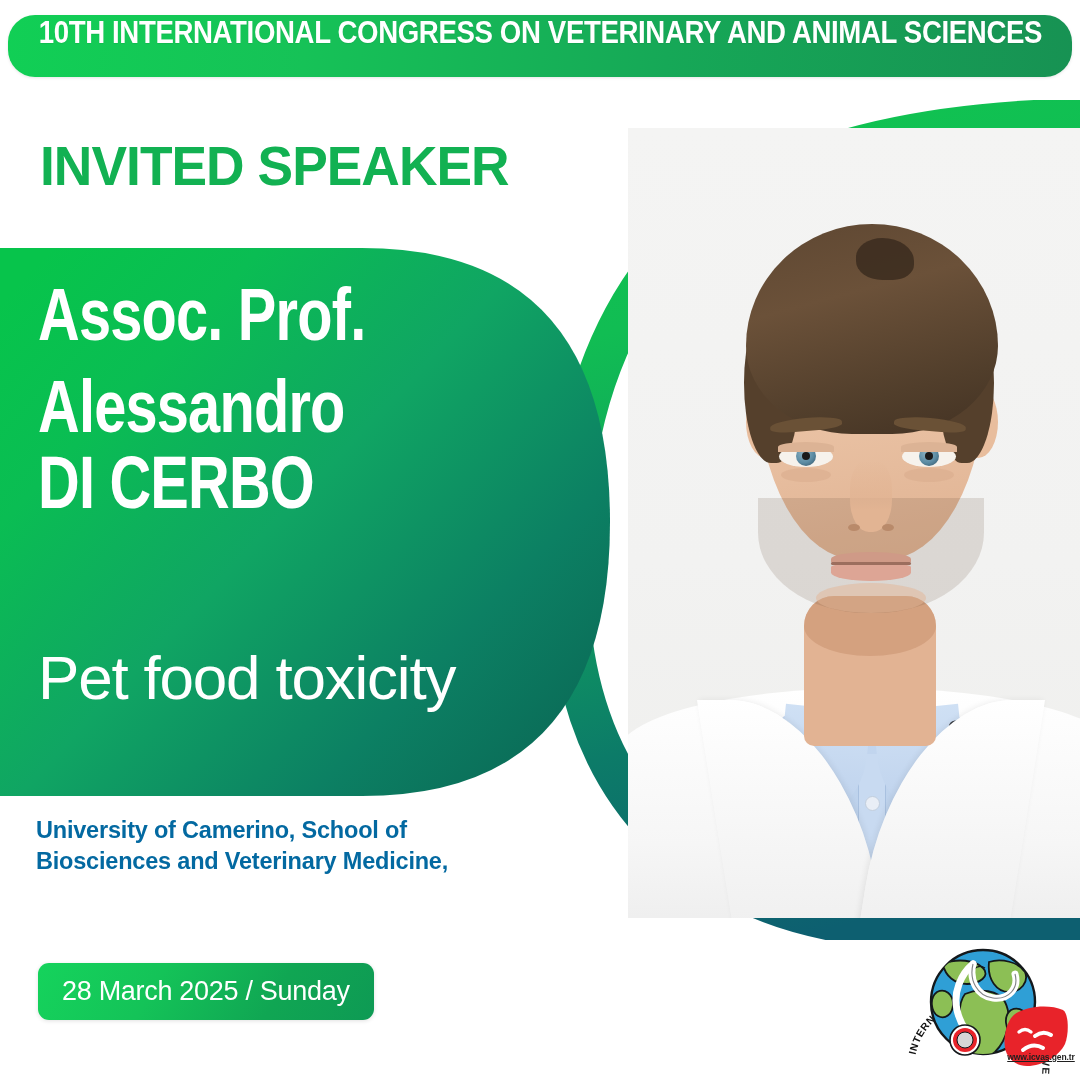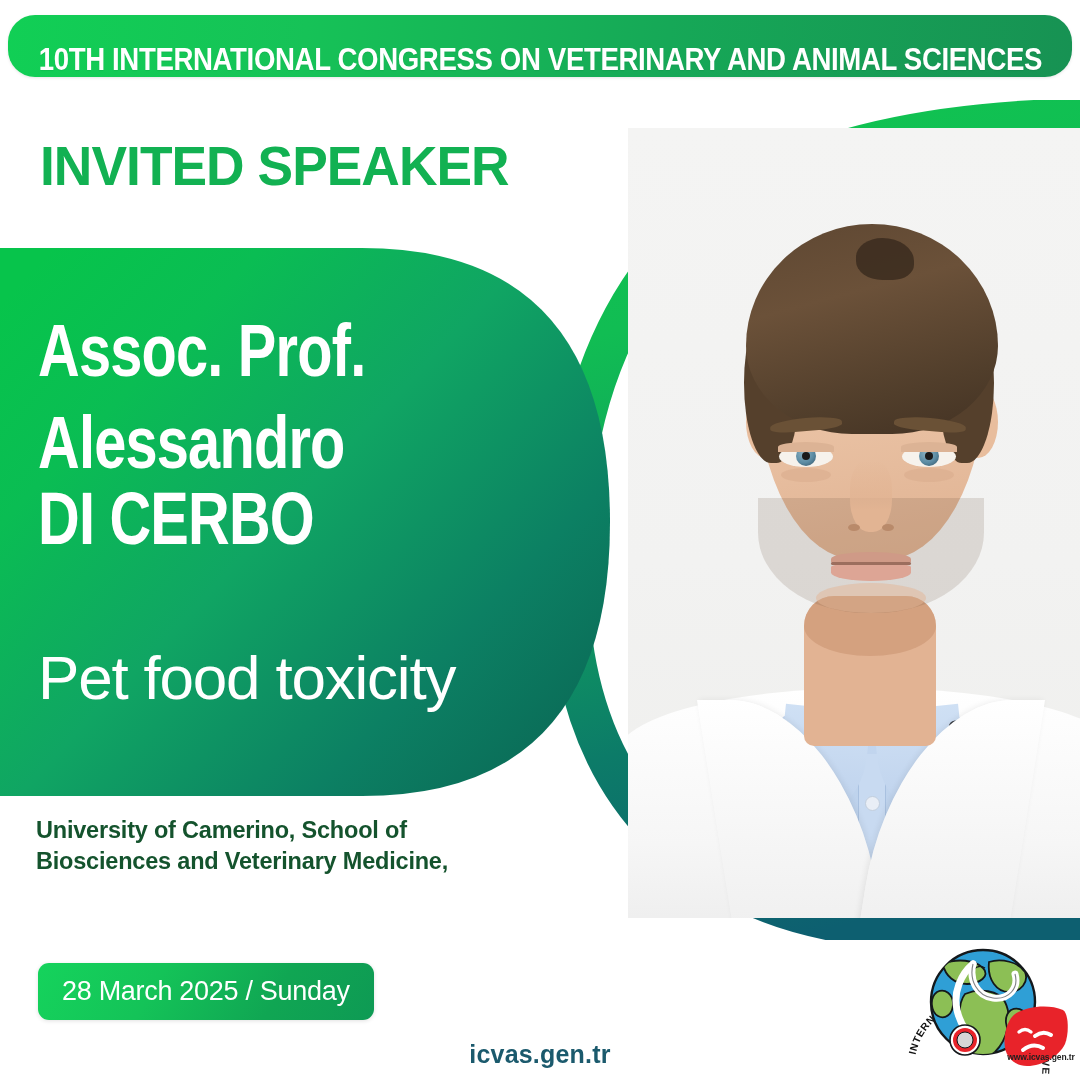--- a/index.html
+++ b/index.html
@@ -8,21 +8,21 @@
     font-family:"Liberation Sans","DejaVu Sans",sans-serif;
     background:#ffffff;
   }
   #poster{position:absolute;inset:0;width:1080px;height:1080px;background:#fff;overflow:hidden;}
 
   
   .banner{
     position:absolute;left:8px;top:15px;width:1064px;height:62px;
     border-radius:27px;
     background:linear-gradient(95deg,#11cf55 0%,#16c257 28%,#16a857 62%,#179253 100%);
-    display:flex;align-items:flex-end;justify-content:center;
+    display:flex;align-items:flex-start;justify-content:center;
     box-shadow:0 1px 3px rgba(0,0,0,.10);
   }
   .banner-text{
     color:#ffffff;
     font-weight:700;
     font-size:30.5px;
     letter-spacing:-0.4px;
     white-space:nowrap;
     transform:scaleX(.905);
     transform-origin:center;
@@ -94,37 +94,37 @@
   .collar.r{left:250px;border-radius:0 0 20% 60%;transform:rotate(-6deg);}
   .placket{position:absolute;left:230px;top:626px;width:26px;height:190px;background:#c8daf1;border-left:1px solid #a9c1e0;border-right:1px solid #a9c1e0;}
   .btn{position:absolute;width:13px;height:13px;border-radius:50%;background:#e9eef6;border:1px solid #c2cedd;}
   .stetho{position:absolute;width:13px;height:225px;background:#3d4148;border-radius:7px;top:592px;}
   .stetho.l{left:140px;transform:rotate(5deg);}
   .stetho.r{left:330px;transform:rotate(-5deg);}
   .vneck{position:absolute;left:196px;top:566px;width:96px;height:72px;background:#e2b393;border-radius:0 0 50% 50%;}
   .card-round{
     position:absolute;left:0;top:248px;width:610px;height:548px;
   }
-  .title-block{position:absolute;left:38px;top:278px;width:470px;z-index:6;margin-top:36px;}
+  .title-block{position:absolute;left:38px;top:278px;width:470px;z-index:6;}
   .t-line{
     color:#ffffff;font-weight:700;line-height:1.0;white-space:nowrap;
     transform:scaleX(.78);transform-origin:left center;letter-spacing:-1px;
   }
   .t1{font-size:74px;margin-bottom:18px;}
   .t2{font-size:74px;margin-bottom:2px;}
   .t3{font-size:74px;}
   .topic{
     position:absolute;left:38px;top:642px;z-index:6;
     color:#ffffff;font-weight:400;font-size:62px;letter-spacing:-1.2px;white-space:nowrap;
   }
 
   
   .affil{
     position:absolute;left:36px;top:815px;width:480px;z-index:7;
-    color:#14532d;font-weight:700;font-size:23.5px;line-height:1.33;letter-spacing:-0.2px;
+    color:#0369a1;font-weight:700;font-size:23.5px;line-height:1.33;letter-spacing:-0.2px;
   }
 
   
   .date-badge{
     position:absolute;left:38px;top:963px;height:57px;padding:0 24px;
     display:flex;align-items:center;border-radius:11px;
     background:linear-gradient(120deg,#15d35c 0%,#14c358 35%,#10a653 70%,#0e9a54 100%);
     box-shadow:0 1px 4px rgba(0,0,0,.12);
   }
   .date-badge span{color:#ffffff;font-size:27px;font-weight:400;letter-spacing:-0.3px;white-space:nowrap;}
@@ -133,21 +133,21 @@
   .website{
     position:absolute;left:0;top:1040px;width:1080px;text-align:center;
     color:#1b5a6d;font-weight:700;font-size:25px;letter-spacing:0.2px;
     z-index:8;
   }
 
   
   .logo{position:absolute;left:903px;top:918px;width:165px;height:160px;}
   .logo-url{
     position:absolute;left:1003px;top:1052px;width:76px;text-align:center;
-    color:#1f1f1f;font-size:8.5px;font-weight:700;letter-spacing:-0.1px;
+    color:#1f1f1f;font-size:8.5px;font-weight:700;letter-spacing:-0.1px;text-decoration:underline;
   }
 
   
   .invited{
     position:absolute;left:40px;top:134px;z-index:9;
     color:#12b152;font-weight:700;font-size:55px;letter-spacing:-1px;
     transform:scaleX(.97);transform-origin:left center;white-space:nowrap;
   }
   .edition{
     position:absolute;right:18px;top:138px;z-index:9;
@@ -253,21 +253,20 @@
 
   <div class="affil">
     <div>University of Camerino, School of</div>
     <div>Biosciences and Veterinary Medicine,</div>
   </div>
 
   <div class="date-badge">
     <span>28 March 2025 / Sunday</span>
   </div>
 
-  <div class="website">icvas.gen.tr</div>
 
   <svg class="logo" viewBox="0 0 165 160">
     <defs>
       <path id="ringPath" d="M 82,150 m -64,0 a 64,64 0 1,1 128,0" transform="rotate(6 82 86)"></path>
       <clipPath id="globeClip">
           <circle cx="80" cy="84" r="52"></circle>
         </clipPath>
     </defs>
 
     <text font-size="10.2" font-weight="700" fill="#111111" letter-spacing="0.6">

